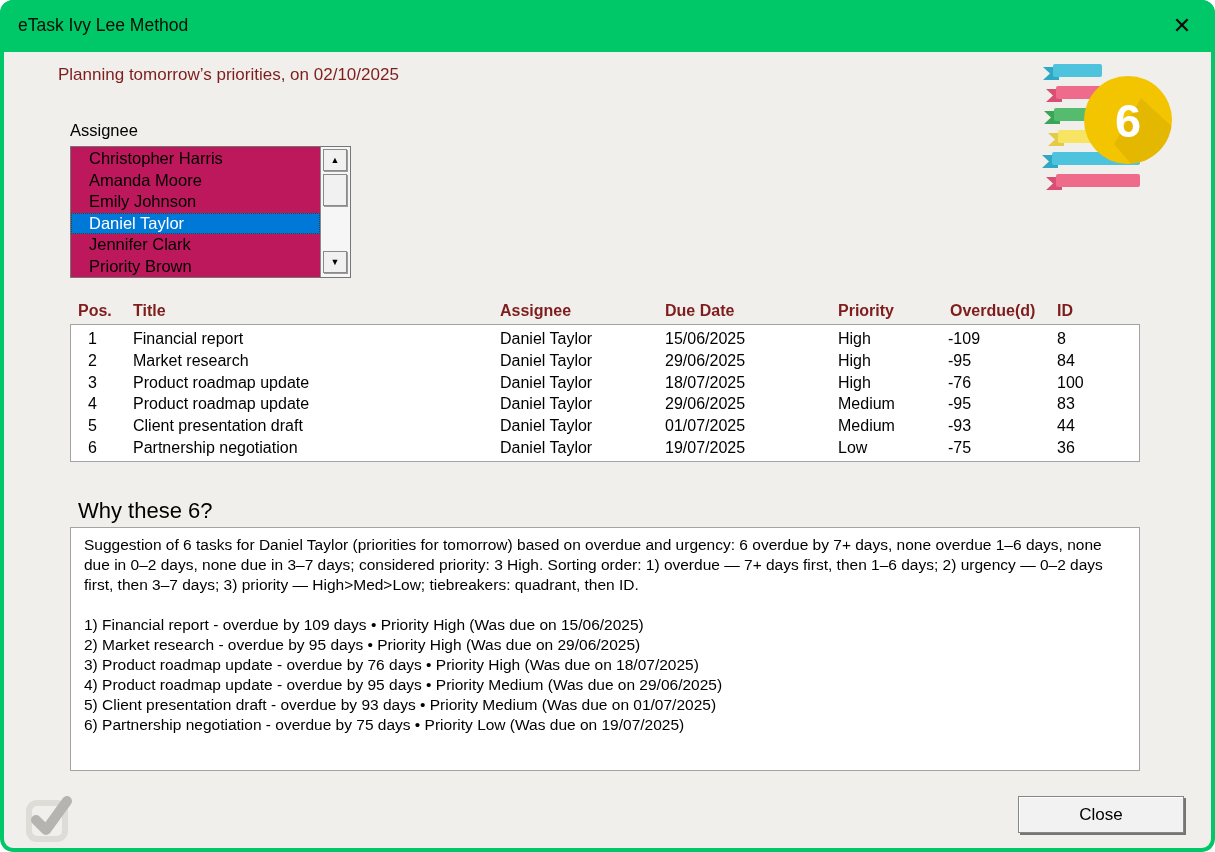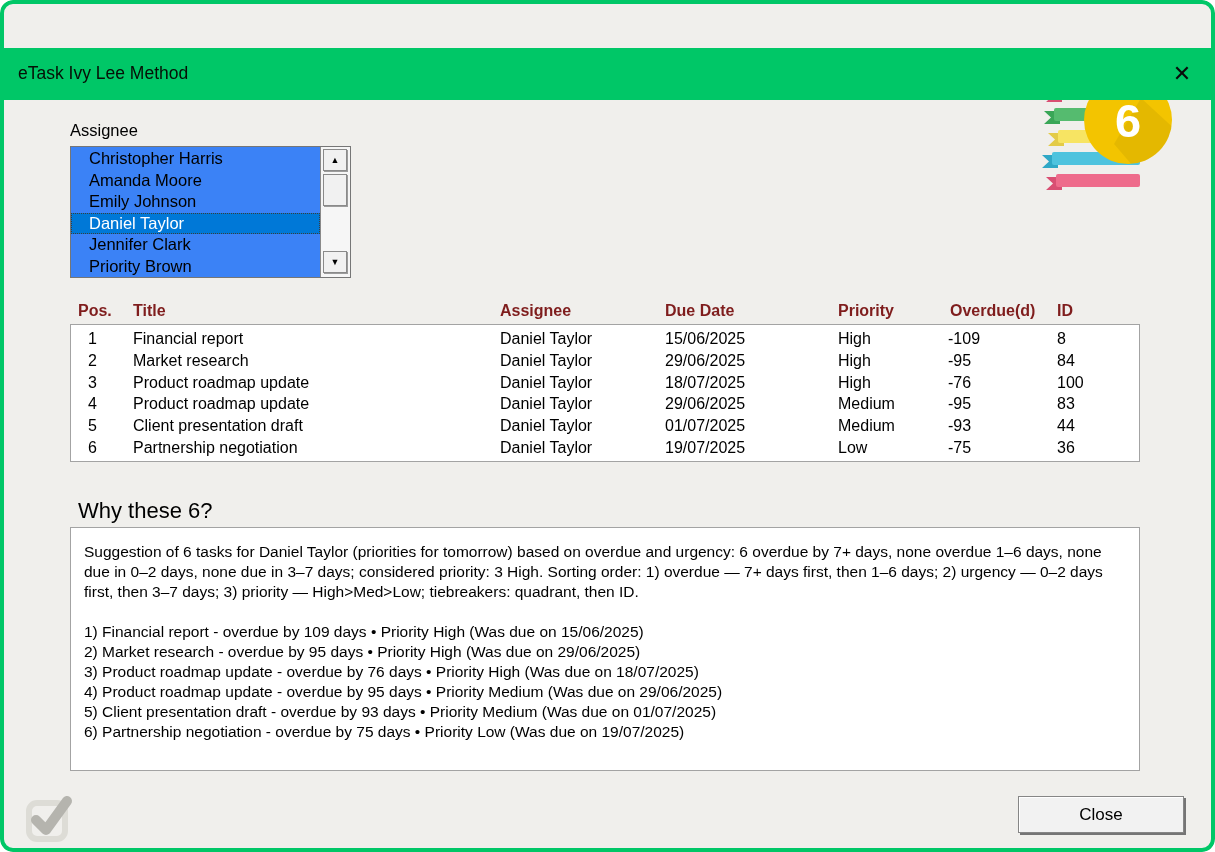--- a/index.html
+++ b/index.html
@@ -8,21 +8,21 @@
     position:relative; width:1215px; height:852px;
     background:#f0efec; border-radius:13px; overflow:hidden;
   }
   .frame {
     position:absolute; inset:0; border:4px solid #00c767;
     border-radius:13px; pointer-events:none; z-index:60;
   }
   
   .titlebar {
     position:absolute; left:0; top:0; right:0; height:52px;
-    background:#00c767; z-index:5;margin-top:48px;
+    background:#00c767; z-index:5;
   }
   .title {
     position:absolute; left:18px; top:15px;
     font-size:17.5px; color:#061006; white-space:nowrap;
   }
   .close-btn {
     position:absolute; right:18px; top:11px; width:30px; height:30px;
     display:flex; align-items:center; justify-content:center; cursor:pointer;
   }
   .close-glyph { font-size:22px; font-weight:300; color:#0a0a0a; line-height:1; }
@@ -31,21 +31,21 @@
     position:absolute; left:58px; top:65px; font-size:17px; color:#7f1d1d;
     white-space:nowrap;
   }
 
   .icon-badge { position:absolute; left:1038px; top:60px; width:142px; height:136px; }
 
   
   .assignee-label { position:absolute; left:70px; top:121px; font-size:16.5px; color:#000; }
   .listbox {
     position:absolute; left:70px; top:146px; width:281px; height:132px;
-    background:#3b82f6; border:1px solid #767676;
+    background:#be185d; border:1px solid #767676;
   }
   .lb-items { position:absolute; left:0; top:1px; right:30px; }
   .lb-item {
     height:21.6px; line-height:21.6px; padding-left:18px;
     font-size:16.5px; color:#000; white-space:nowrap; overflow:hidden;
   }
   .lb-item.selected {
     background:#0078d7; color:#ffffff;
     outline:1px dotted #3c3c3c; outline-offset:-1px;
   }
@@ -83,21 +83,21 @@
   .trow { position:relative; height:21.8px; line-height:21.8px; font-size:16px; color:#000; }
   .c { position:absolute; top:0; white-space:nowrap; }
   .c-pos{left:17px} .c-title{left:62px} .c-assignee{left:429px} .c-due{left:594px}
   .c-priority{left:767px} .c-overdue{left:877px} .c-id{left:986px}
 
   
   .why-label { position:absolute; left:78px; top:498px; font-size:22px; color:#000; }
   .why-box {
     position:absolute; left:70px; top:527px; width:1070px; height:244px;
     background:#ffffff; border:1px solid #a3a3a3;
-    padding:14px 13px; font-size:15.5px; line-height:20px; color:#000;
+    padding:7px 13px; font-size:15.5px; line-height:20px; color:#000;
     white-space:pre-wrap;
   }
 
   
   .check-icon { position:absolute; left:20px; top:789px; width:56px; height:56px; }
   .close-button {
     position:absolute; left:1004px; top:796px; width:166px; height:37px;
     background:#f2f2f2; border:1px solid #868686;
     box-shadow:2px 2px 0 #757575, inset 1px 1px 0 #ffffff;
     display:flex; align-items:center; justify-content:center;

